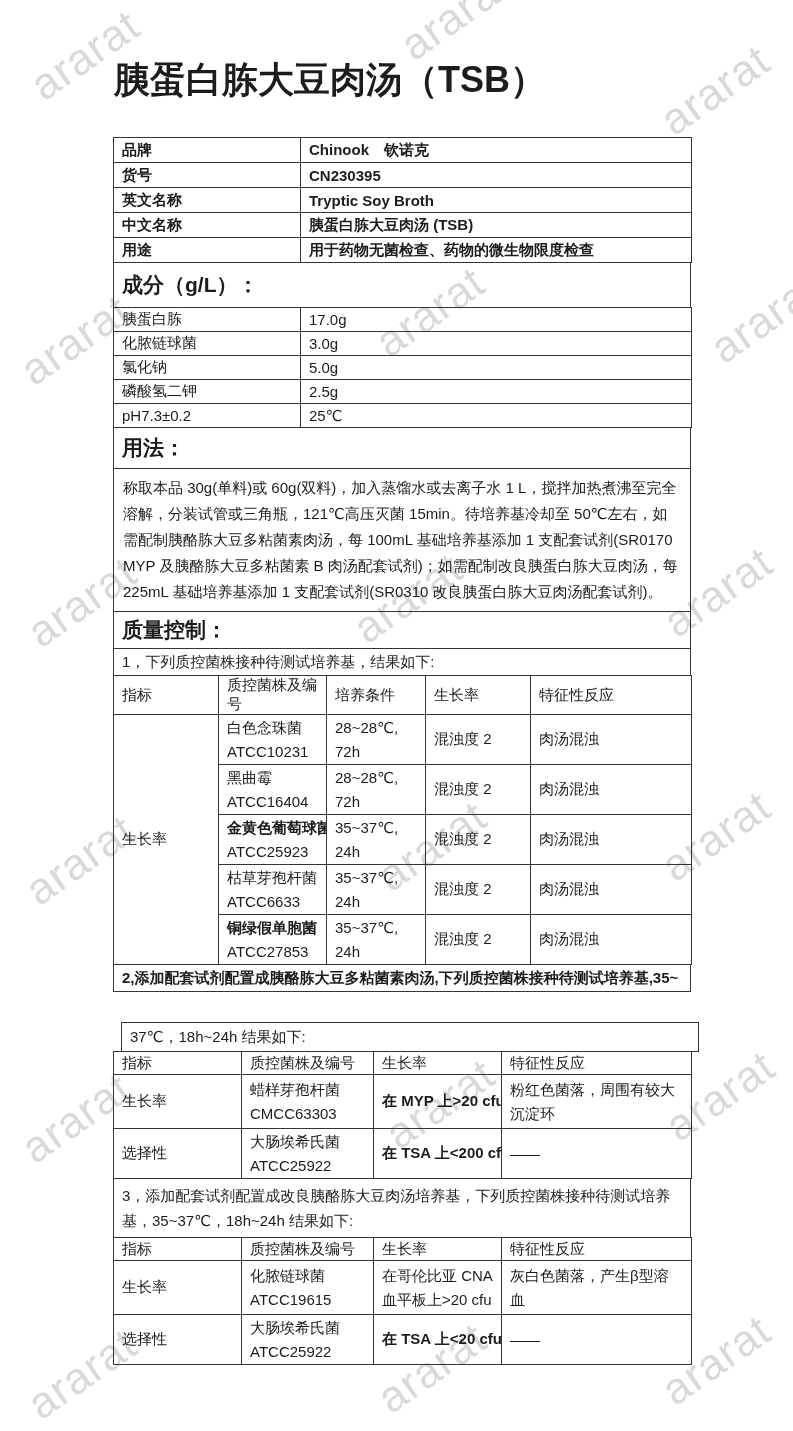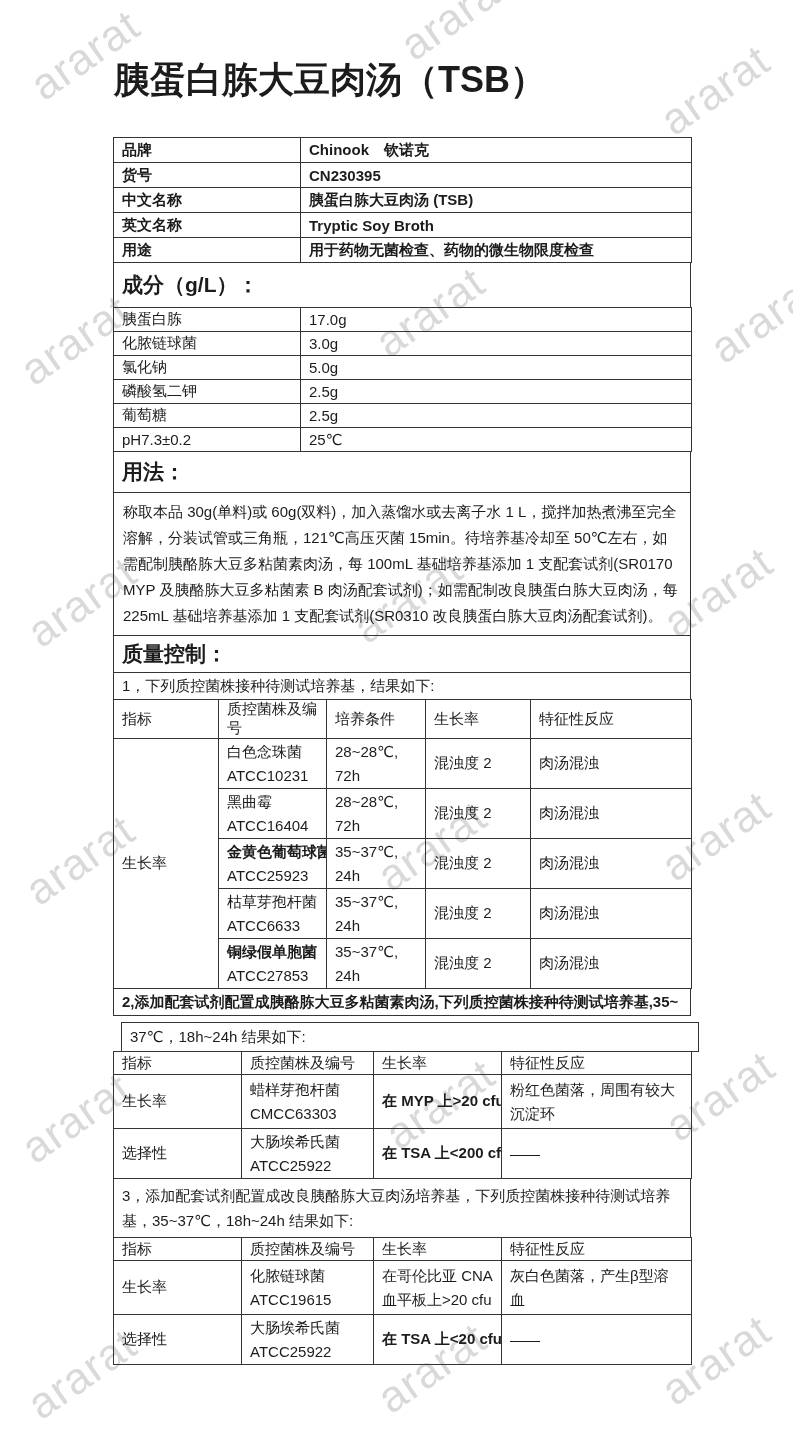--- a/index.html
+++ b/index.html
@@ -67,26 +67,26 @@
       <tbody>
           <tr>
         <td class="info-td b">品牌</td>
         <td class="info-td b">Chinook　钦诺克</td>
       </tr>
       <tr>
         <td class="info-td b">货号</td>
         <td class="info-td b">CN230395</td>
       </tr>
       <tr>
+        <td class="info-td b">英文名称</td>
+        <td class="info-td b">Tryptic Soy Broth</td>
+      </tr>
+      <tr>
         <td class="info-td b">中文名称</td>
         <td class="info-td b">胰蛋白胨大豆肉汤 (TSB)</td>
-      </tr>
-      <tr>
-        <td class="info-td b">英文名称</td>
-        <td class="info-td b">Tryptic Soy Broth</td>
       </tr>
       <tr>
         <td class="info-td b">用途</td>
         <td class="info-td b">用于药物无菌检查、药物的微生物限度检查</td>
       </tr>
     </tbody>
       </table>
 
     <table>
       <tbody>
@@ -109,24 +109,20 @@
       <tr>
         <td class="comp-td">化脓链球菌</td>
         <td class="comp-td">3.0g</td>
       </tr>
       <tr>
         <td class="comp-td">氯化钠</td>
         <td class="comp-td">5.0g</td>
       </tr>
       <tr>
         <td class="comp-td">磷酸氢二钾</td>
-        <td class="comp-td">2.5g</td>
-      </tr>
-      <tr>
-        <td class="comp-td">葡萄糖</td>
         <td class="comp-td">2.5g</td>
       </tr>
       <tr>
         <td class="comp-td">pH7.3±0.2</td>
         <td class="comp-td">25℃</td>
       </tr>
     </tbody>
       </table>
 
     <table>

